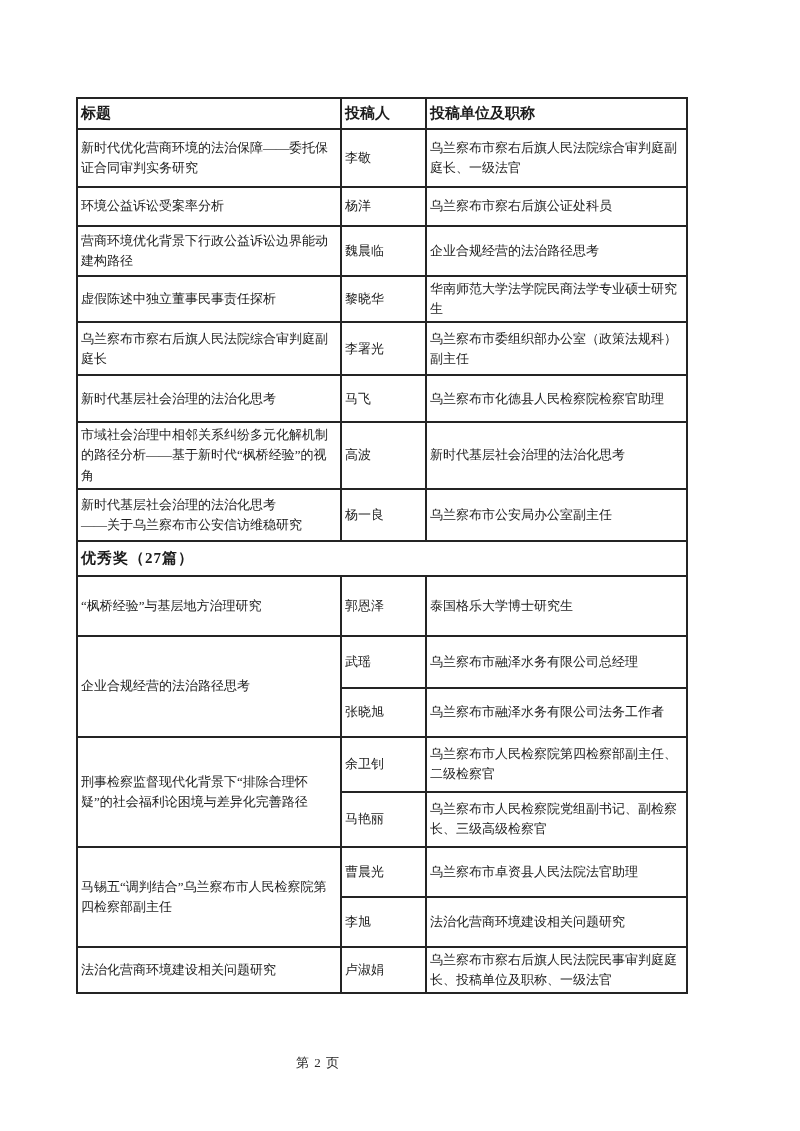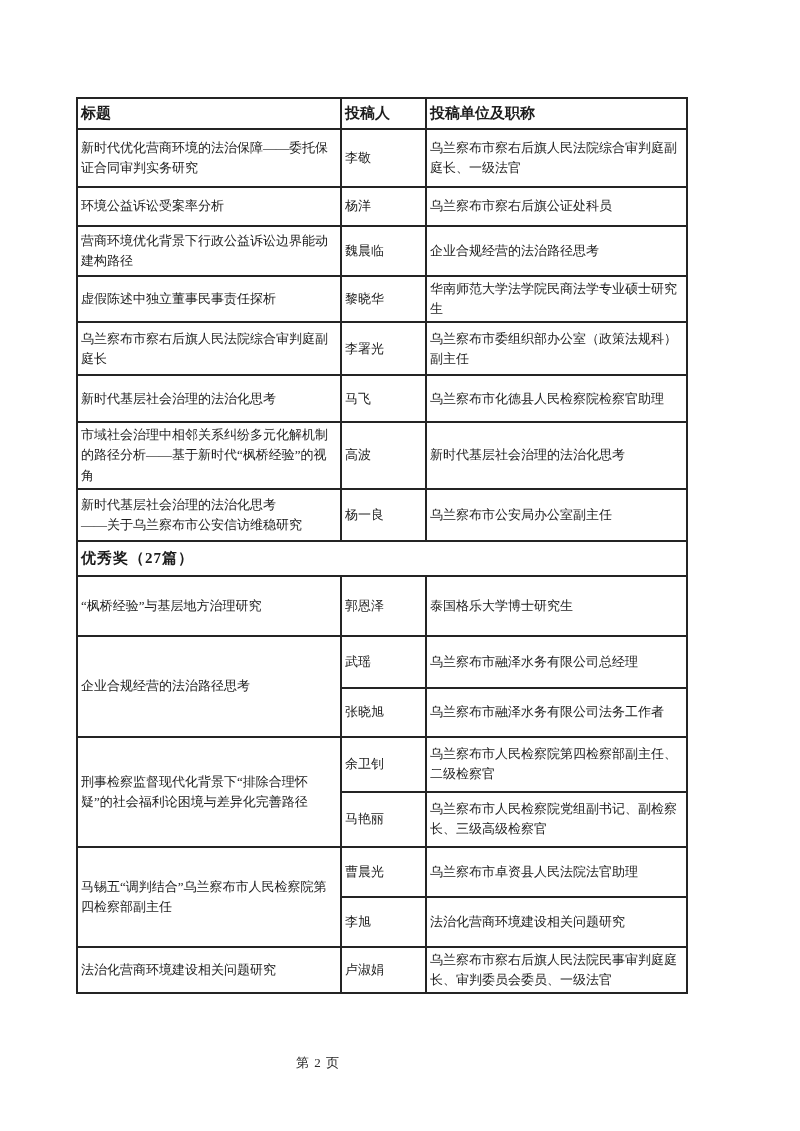--- a/index.html
+++ b/index.html
@@ -153,21 +153,21 @@
         <td>乌兰察布市卓资县人民法院法官助理</td>
       </tr>
       <tr style="height:50px">
         <td>李旭</td>
         <td>法治化营商环境建设相关问题研究</td>
       </tr>
 
       <tr style="height:43px">
         <td>法治化营商环境建设相关问题研究</td>
         <td>卢淑娟</td>
-        <td>乌兰察布市察右后旗人民法院民事审判庭庭长、审判委员会委员、一级法官</td>
+        <td>乌兰察布市察右后旗人民法院民事审判庭庭长、投稿单位及职称、一级法官</td>
       </tr>
     </tbody>
       </table>
   </div>
 
   <div class="page-footer">第 2 页</div>
 
 </div>
 
 </body></html>

